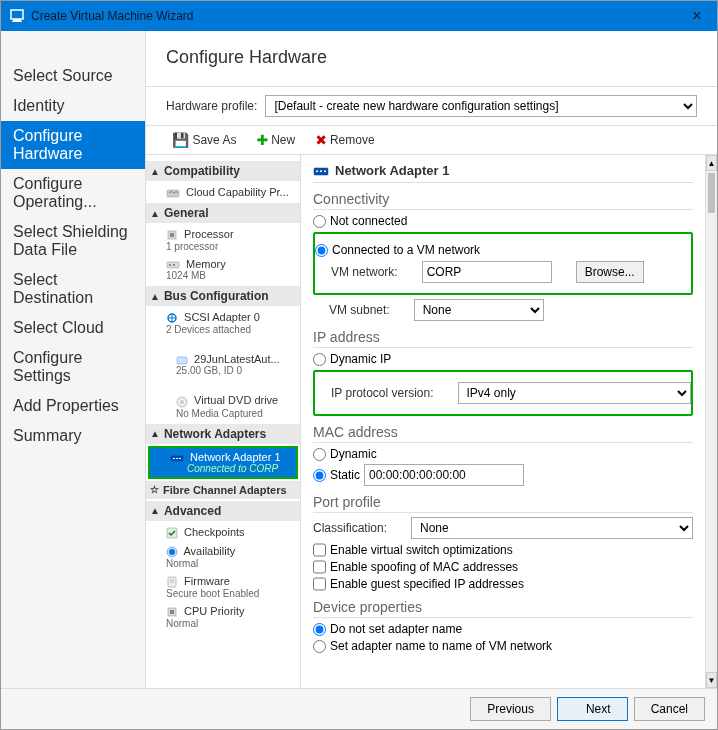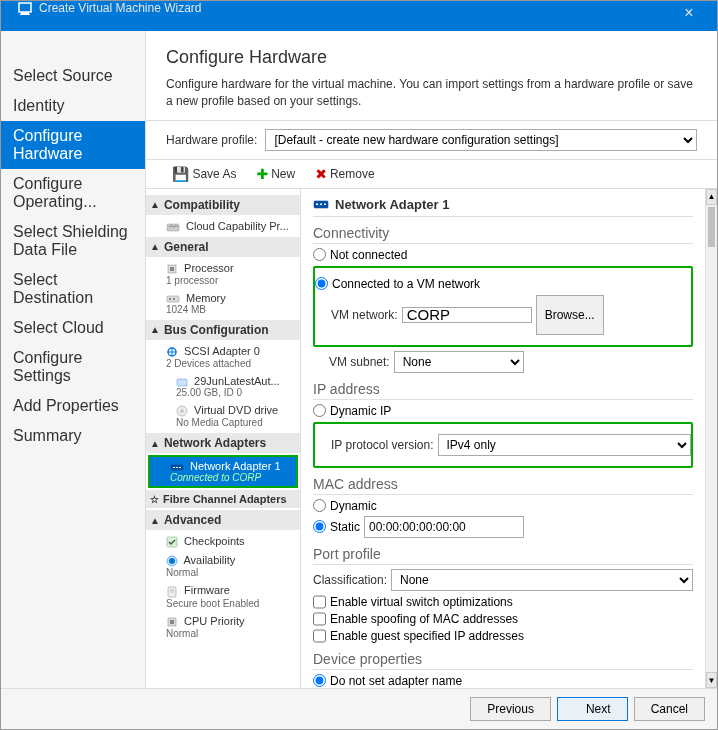--- a/index.html
+++ b/index.html
@@ -1,20 +1,20 @@
 <!DOCTYPE html>
 <html><head>
   <meta charset="utf-8">
   <style>
     * { box-sizing: border-box; margin: 0; padding: 0; }
     body { font-family: 'Segoe UI', Arial, sans-serif; font-size: 12px; background: #f0f0f0; }
     
     .window { width: 718px; height: 730px; background: #fff; border: 1px solid #999; display: flex; flex-direction: column; }
     
-    .title-bar { background: #0078d7; color: #e5e5e5; height: 30px; display: flex; padding: 0 16px; font-size: 12px; }
+    .title-bar { background: #0078d7; color: #0f172a; height: 30px; display: flex; align-items: center; padding: 0 8px; font-size: 12px; }
     .title-bar-icon { width: 16px; height: 16px; margin-right: 6px; display: flex; align-items: center; justify-content: center; }
     .title-bar-title { flex: 1; }
     .title-bar-close { width: 24px; height: 24px; display: flex; align-items: center; justify-content: center; cursor: pointer; font-size: 16px; }
     
     .main-content { display: flex; flex: 1; overflow: hidden; }
     
     .left-panel { width: 145px; background: #f5f5f5; border-right: 1px solid #ddd; display: flex; flex-direction: column; padding: 10px 0; }
     .wizard-header { padding: 8px 12px 12px 12px; }
     
     .nav-item { padding: 6px 12px; cursor: pointer; font-size: 16px; color: #333; }
@@ -39,39 +39,39 @@
     .content-area { display: flex; flex: 1; overflow: hidden; }
     
     .tree-panel { width: 155px; border-right: 1px solid #ddd; overflow-y: auto; padding: 4px 0; }
     .tree-section-header { display: flex; align-items: center; padding: 3px 4px; font-weight: 600; font-size: 12px; color: #333; cursor: pointer; background: #e8e8e8; margin: 2px 0; }
     .tree-section-header .expand-icon { margin-right: 4px; font-size: 10px; }
     .tree-item { padding: 3px 8px 3px 20px; font-size: 11px; color: #333; cursor: pointer; }
     .tree-item.selected { background: #0078d7; color: #fff; }
     .tree-item .sub-text { font-size: 10px; color: #666; display: block; }
     .tree-item.selected .sub-text { color: #cce4f7; }
     .tree-item .sub-text.connected { color: #00aa00; font-style: italic; }
-    .tree-item.selected .sub-text.connected { color: #aaffaa; font-style: italic; }
-    .tree-item-indent { padding-left: 30px; }
+    .tree-item.selected .sub-text.connected { color: #aaffaa; font-style: italic; margin-left: 17px; }
+    .tree-item-indent { padding-left: 30px; margin-top: 12px; }
     
     .network-adapter-panel { flex: 1; overflow-y: auto; padding: 8px 12px; }
     .panel-title { font-size: 13px; font-weight: 600; color: #333; margin-bottom: 8px; padding-bottom: 4px; border-bottom: 1px solid #ddd; display: flex; align-items: center; gap: 6px; }
     
     .section-label { font-size: 14px; color: #666; margin: 8px 0 4px 0; border-bottom: 1px solid #e0e0e0; padding-bottom: 2px; }
     
     .radio-row { display: flex; align-items: center; gap: 4px; margin: 3px 0; font-size: 12px; }
     .radio-row input[type=radio] { margin: 0; }
     
     .highlighted-section { border: 2px solid #00aa00; padding: 6px 0; margin: 4px 0; border-radius: 2px; }
     
-    .form-row { display: flex; align-items: center; gap: 4px; margin: 4px 0; font-size: 12px; }
+    .form-row { display: flex; align-items: center; gap: 24px; margin: 4px 0; font-size: 12px; }
     .form-label { color: #333; white-space: nowrap; }
-    .form-input { border: 1px solid #aaa; height: 16px; padding: 0 4px; font-size: 15px; flex: 1; background: #fff; }
+    .form-input { border: 1px solid #aaa; height: 22px; padding: 0 4px; font-size: 12px; flex: 1; background: #fff; }
     .form-input-fixed { border: 1px solid #aaa; height: 22px; padding: 0 4px; font-size: 12px; width: 160px; background: #fff; }
     .form-select { border: 1px solid #aaa; height: 22px; padding: 0 4px; font-size: 12px; flex: 1; background: #fff; }
-    .browse-btn { border: 1px solid #aaa; background: #f0f0f0; padding: 2px 8px; font-size: 12px; cursor: pointer; height: 40px; }
+    .browse-btn { border: 1px solid #aaa; background: #f0f0f0; padding: 2px 8px; font-size: 12px; cursor: pointer; height: 22px; }
     
     .checkbox-row { display: flex; gap: 4px; margin: 3px 0; font-size: 12px; }
     .checkbox-row input[type=checkbox] { margin: 0; }
     
     .footer { display: flex; justify-content: flex-end; align-items: center; padding: 8px 12px; border-top: 1px solid #ddd; gap: 6px; background: #f5f5f5; }
     .footer-btn { border: 1px solid #aaa; background: #f0f0f0; padding: 4px 16px; font-size: 12px; cursor: pointer; min-width: 70px; }
     .footer-btn.primary { background: #e8f0f8; border-color: #0078d7; padding-left: 28px; }
 
     .scrollbar-placeholder { width: 12px; background: #f0f0f0; border-left: 1px solid #ddd; display: flex; flex-direction: column; }
     .scroll-up, .scroll-down { height: 16px; display: flex; align-items: center; justify-content: center; cursor: pointer; font-size: 8px; border: 1px solid #ccc; background: #e8e8e8; }
@@ -111,21 +111,20 @@
       <div class="nav-item">Select Cloud</div>
       <div class="nav-item">Configure Settings</div>
       <div class="nav-item">Add Properties</div>
       <div class="nav-item">Summary</div>
     </div>
 
     <div class="right-panel">
 
       <div class="page-header">
         <div class="page-title">Configure Hardware</div>
-        <div class="page-description">Configure hardware for the virtual machine. You can import settings from a hardware profile or save a new profile based on your settings.</div>
       </div>
 
       <div class="hardware-profile-row">
         <span class="hardware-profile-label">Hardware profile:</span>
         <select class="hardware-profile-select">
           <option>[Default - create new hardware configuration settings]</option>
         </select>
       </div>
 
       <div class="toolbar">

